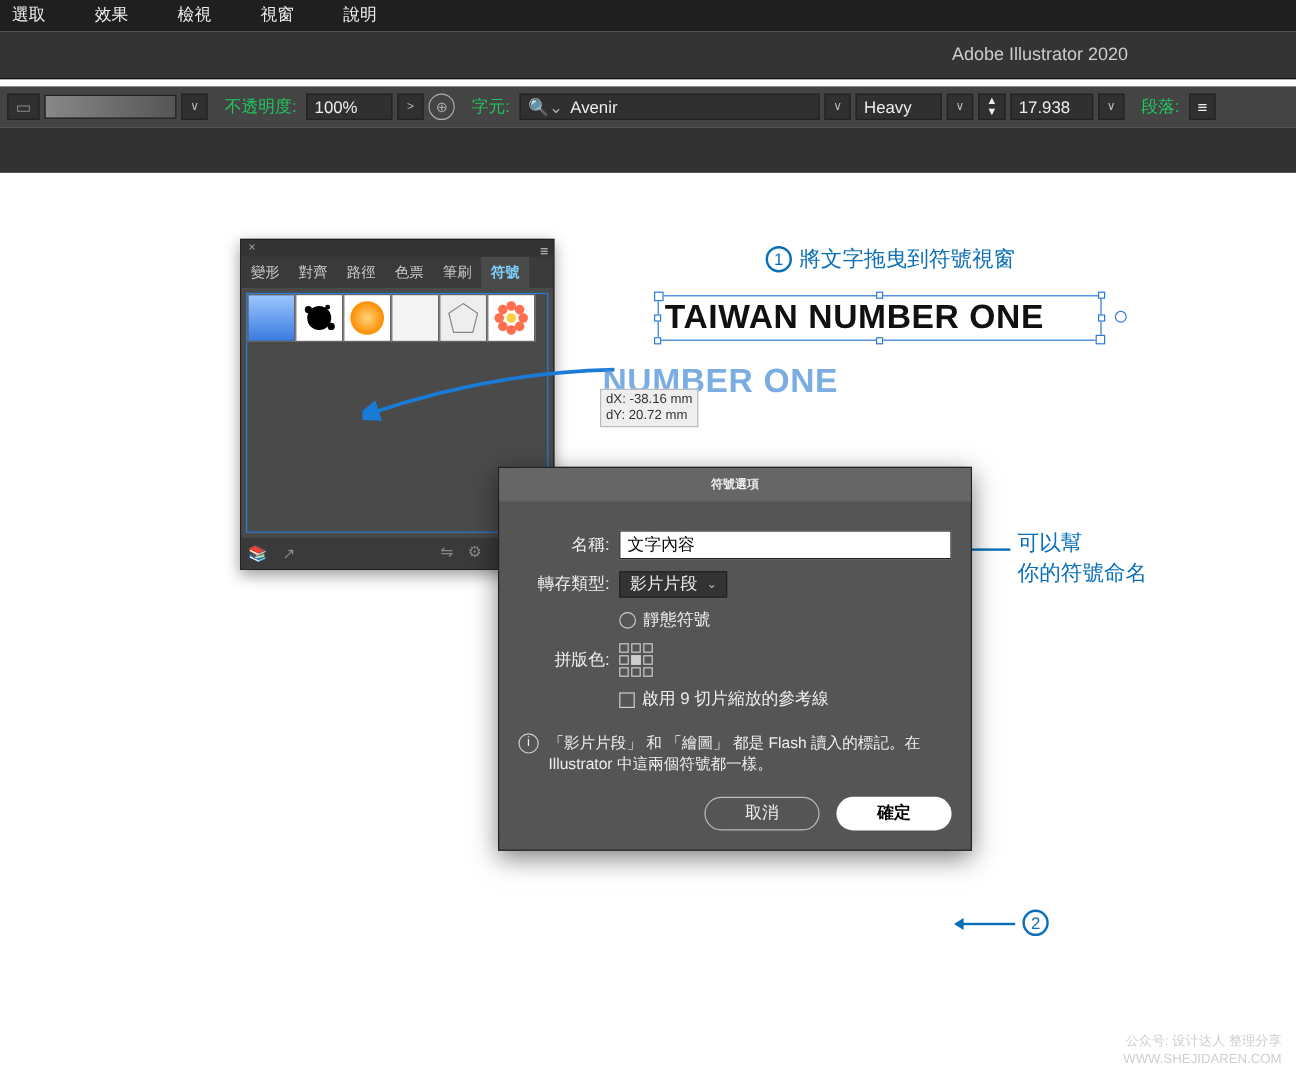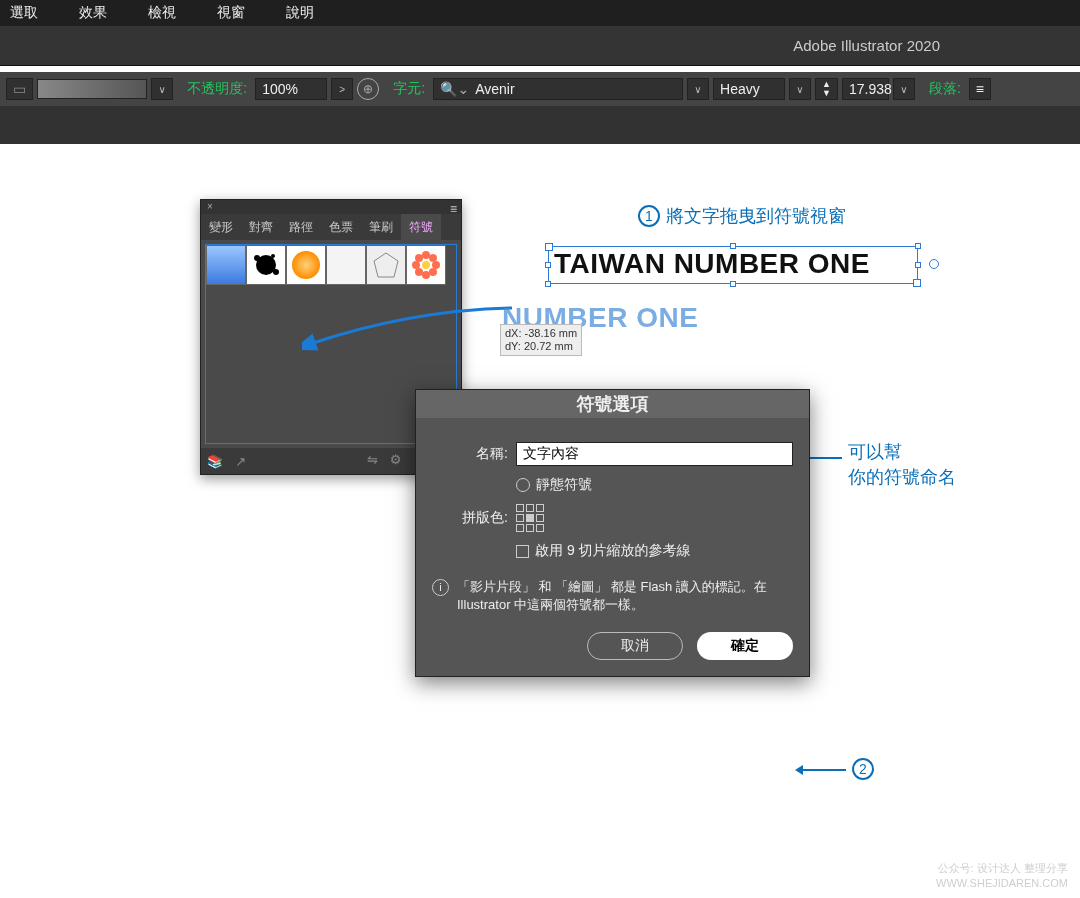--- a/index.html
+++ b/index.html
@@ -23,21 +23,21 @@
   .chev { font-size:10px; color:#bbb; }
   .belowbar { position:absolute; top:106px; left:0; right:0; height:38px; background:#323232; }
 
   
   .panel { position:absolute; top:199px; left:200px; width:262px; background:#4a4a4a; border:1px solid #222; box-shadow:0 4px 12px rgba(0,0,0,.4); }
   .panel-top { height:14px; background:#333; position:relative; }
   .panel-top .dot { position:absolute; left:6px; top:3px; width:8px; height:8px; color:#aaa; font-size:10px; line-height:8px;}
   .panel-top .menu { position:absolute; right:4px; top:2px; color:#ccc; font-size:12px;}
   .tabs { display:flex; height:26px; background:#3a3a3a; font-size:12px; color:#ccc; }
   .tabs span { padding:5px 8px; }
-  .tabs .active { background:#4a4a4a; color:#f0abfc; font-weight:normal; }
+  .tabs .active { background:#4a4a4a; color:#7dd3fc; font-weight:bold; }
   .sym-grid { border:1px solid #2a7bd6; margin:4px; height:200px; background:#4a4a4a; position:relative; }
   .sym-row { display:flex; }
   .sym { width:40px; height:40px; border:1px solid #666; background:#fff; display:flex; align-items:center; justify-content:center; }
   .sym.blue { background:linear-gradient(#9cc6ff,#3a7be0); }
   .sym.splat { background:#fff; }
   .sym.orb { background:#fff; }
   .sym.paper { background:#f4f4f4; }
   .sym.geo { background:#eee; }
   .sym.flower { background:#fff; }
   .panel-foot { height:26px; background:#3a3a3a; display:flex; align-items:center; padding:0 6px; gap:14px; color:#888; font-size:13px; justify-content:space-between;}
@@ -57,21 +57,21 @@
   .arrow { position:absolute; top:300px; left:302px; width:220px; height:60px; }
 
   
   .anno { position:absolute; color:#0a6fb8; font-size:18px; display:flex; align-items:center; gap:6px;}
   .circ { display:inline-flex; width:22px; height:22px; border:2px solid #0a6fb8; border-radius:50%; align-items:center; justify-content:center; font-size:14px;}
   .anno-arrow-h { position:absolute; height:2px; background:#0a6fb8; }
   .anno-arrow-h::before{content:"";position:absolute;left:-8px;top:-4px;border:5px solid transparent;border-right:8px solid #0a6fb8;}
 
   
   .dialog { position:absolute; top:389px; left:415px; width:395px; background:#555; border:1px solid #222; box-shadow:0 6px 20px rgba(0,0,0,.5); color:#eee; font-size:14px; }
-  .dlg-title { height:28px; background:#666; display:flex; align-items:center; justify-content:center; font-size:18px; font-weight:bold; }
+  .dlg-title { height:28px; background:#666; display:flex; align-items:center; justify-content:center; font-size:10px; font-weight:bold; }
   .dlg-body { padding:14px 16px 16px 16px;border-radius:27px; }
   .row { display:flex; align-items:center; margin:10px 0; }
   .row .lab { width:76px; text-align:right; margin-right:8px; }
   .textin { flex:1; height:24px; background:#fff; color:#000; border:1px solid #222; padding:2px 6px; font-size:14px; }
   .ddown { height:22px; background:#333; border:1px solid #222; padding:0 8px; display:flex; align-items:center; gap:8px; }
   .radio { width:14px; height:14px; border-radius:50%; border:1px solid #ccc; margin-right:6px; display:inline-flex; align-items:center; justify-content:center;}
   .radio.on::after{content:"";width:7px;height:7px;border-radius:50%;background:#fff;}
   .cbox{width:13px;height:13px;border:1px solid #ccc;margin-right:6px;display:inline-block;}
   .info{display:flex;gap:8px;margin:18px 0 10px 0;font-size:13px;line-height:1.4;}
   .info .i{width:17px;height:17px;border:1px solid #ccc;border-radius:50%;display:flex;align-items:center;justify-content:center;font-size:11px;flex:none;margin-top:1px;}
@@ -122,21 +122,21 @@
   <div class="optbtn">
       <span class="chev">∨</span>
     </div>
   <div class="optfield mid">Heavy</div>
   <div class="optbtn">
       <span class="chev">∨</span>
     </div>
   <div class="optbtn">
       <span style="font-size:9px;line-height:1">▲<br>▼</span>
     </div>
-  <div class="optfield" style="width:47px">17.938</div>
+  <div class="optfield" style="width:69px">17.938</div>
   <div class="optbtn">
       <span class="chev">∨</span>
     </div>
   <span class="optlabel">段落:</span>
   <div class="optbtn">≡</div>
 </div>
 <div class="belowbar"></div>
 
 <div class="panel">
   <div class="panel-top">
@@ -252,20 +252,27 @@
 <div class="anno-arrow-h" style="top:769px;left:798px;width:48px"></div>
 
 <div class="dialog">
   <div class="dlg-title">符號選項</div>
   <div class="dlg-body">
     <div class="row">
       <span class="lab">名稱:</span>
       <input class="textin" value="文字內容" style="">
     </div>
     <div class="row">
+      <span class="lab">轉存類型:</span>
+      <div class="ddown">
+        <span>影片片段</span>
+        <span class="chev">⌄</span>
+      </div>
+    </div>
+    <div class="row">
       <span class="lab"></span>
       <span class="radio"></span>
       <span>靜態符號</span>
     </div>
     <div class="row">
       <span class="lab">拼版色:</span>
       <span class="reg-grid">
         <span></span>
           <span></span>
           <span></span>

